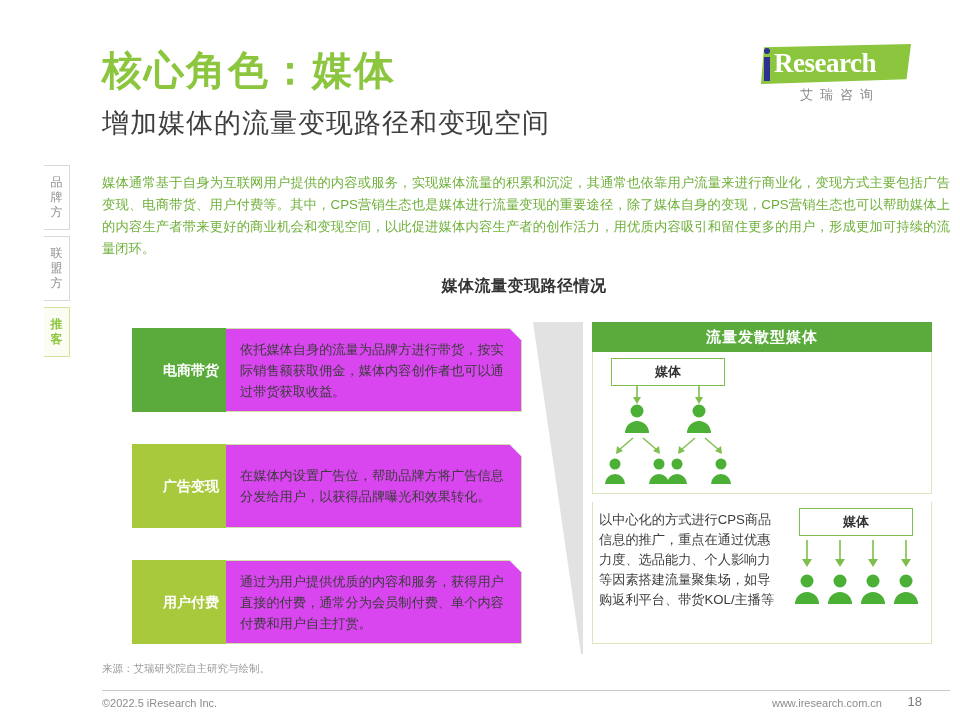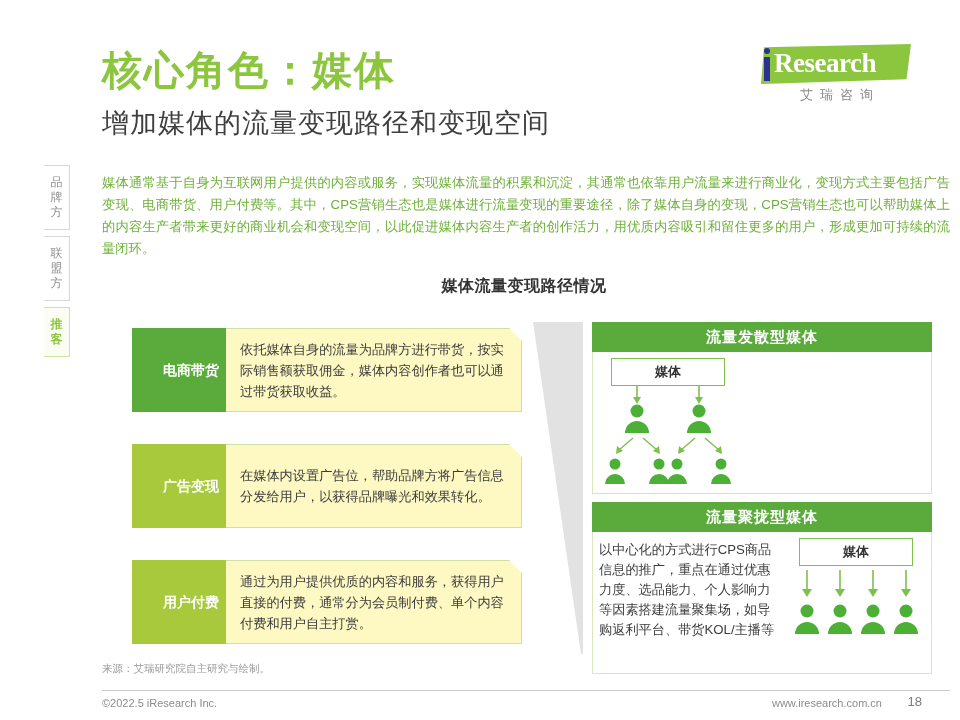--- a/index.html
+++ b/index.html
@@ -83,21 +83,21 @@
   }
   .card-label{
     width:70px;flex:0 0 70px;
     display:flex;align-items:center;justify-content:center;
     color:#ffffff;font-size:14px;font-weight:bold;line-height:1.3;
     text-align:center;
     padding-left:24px;
   }
   .card-body{
     flex:1;border:1px solid #cfe0a5;border-left:none;
-    background:#fef9c3;
+    background:#d946ef;
     padding:9px 12px 9px 14px;
     box-sizing:border-box;
     font-size:13.2px;line-height:21px;color:#3c3c3c;
     clip-path:polygon(0 0, calc(100% - 13px) 0, 100% 13px, 100% 100%, 0 100%);
     display:flex;align-items:center;
   }
   #card-0{top:328px;}
   #card-1{top:444px;}
   #card-2{top:560px;}
 
@@ -244,21 +244,20 @@
           <g fill="#4caf36">
             <circle cx="124" cy="78" r="5.5"></circle>
               <path d="M114 98 a10 10 0 0 1 20 0 z"></path>
           </g>
         </svg>
       </div>
     </div>
   </div>
 
   <div class="panel" id="panel-1">
-    <div class="panel-head">流量聚拢型媒体</div>
     <div class="panel-body">
       <div class="panel-text">以中心化的方式进行CPS商品信息的推广，重点在通过优惠力度、选品能力、个人影响力等因素搭建流量聚集场，如导购返利平台、带货KOL/主播等</div>
       <div class="panel-dia">
         <div class="media-box">媒体</div>
         <svg class="dia-svg" width="142" height="100" viewBox="0 0 142 100">
           <g stroke="#7fbf4d" stroke-width="1.6" fill="none">
             <path d="M22 4 L22 24"></path>
               <path d="M55 4 L55 24"></path>
             <path d="M88 4 L88 24"></path>
               <path d="M121 4 L121 24"></path>

